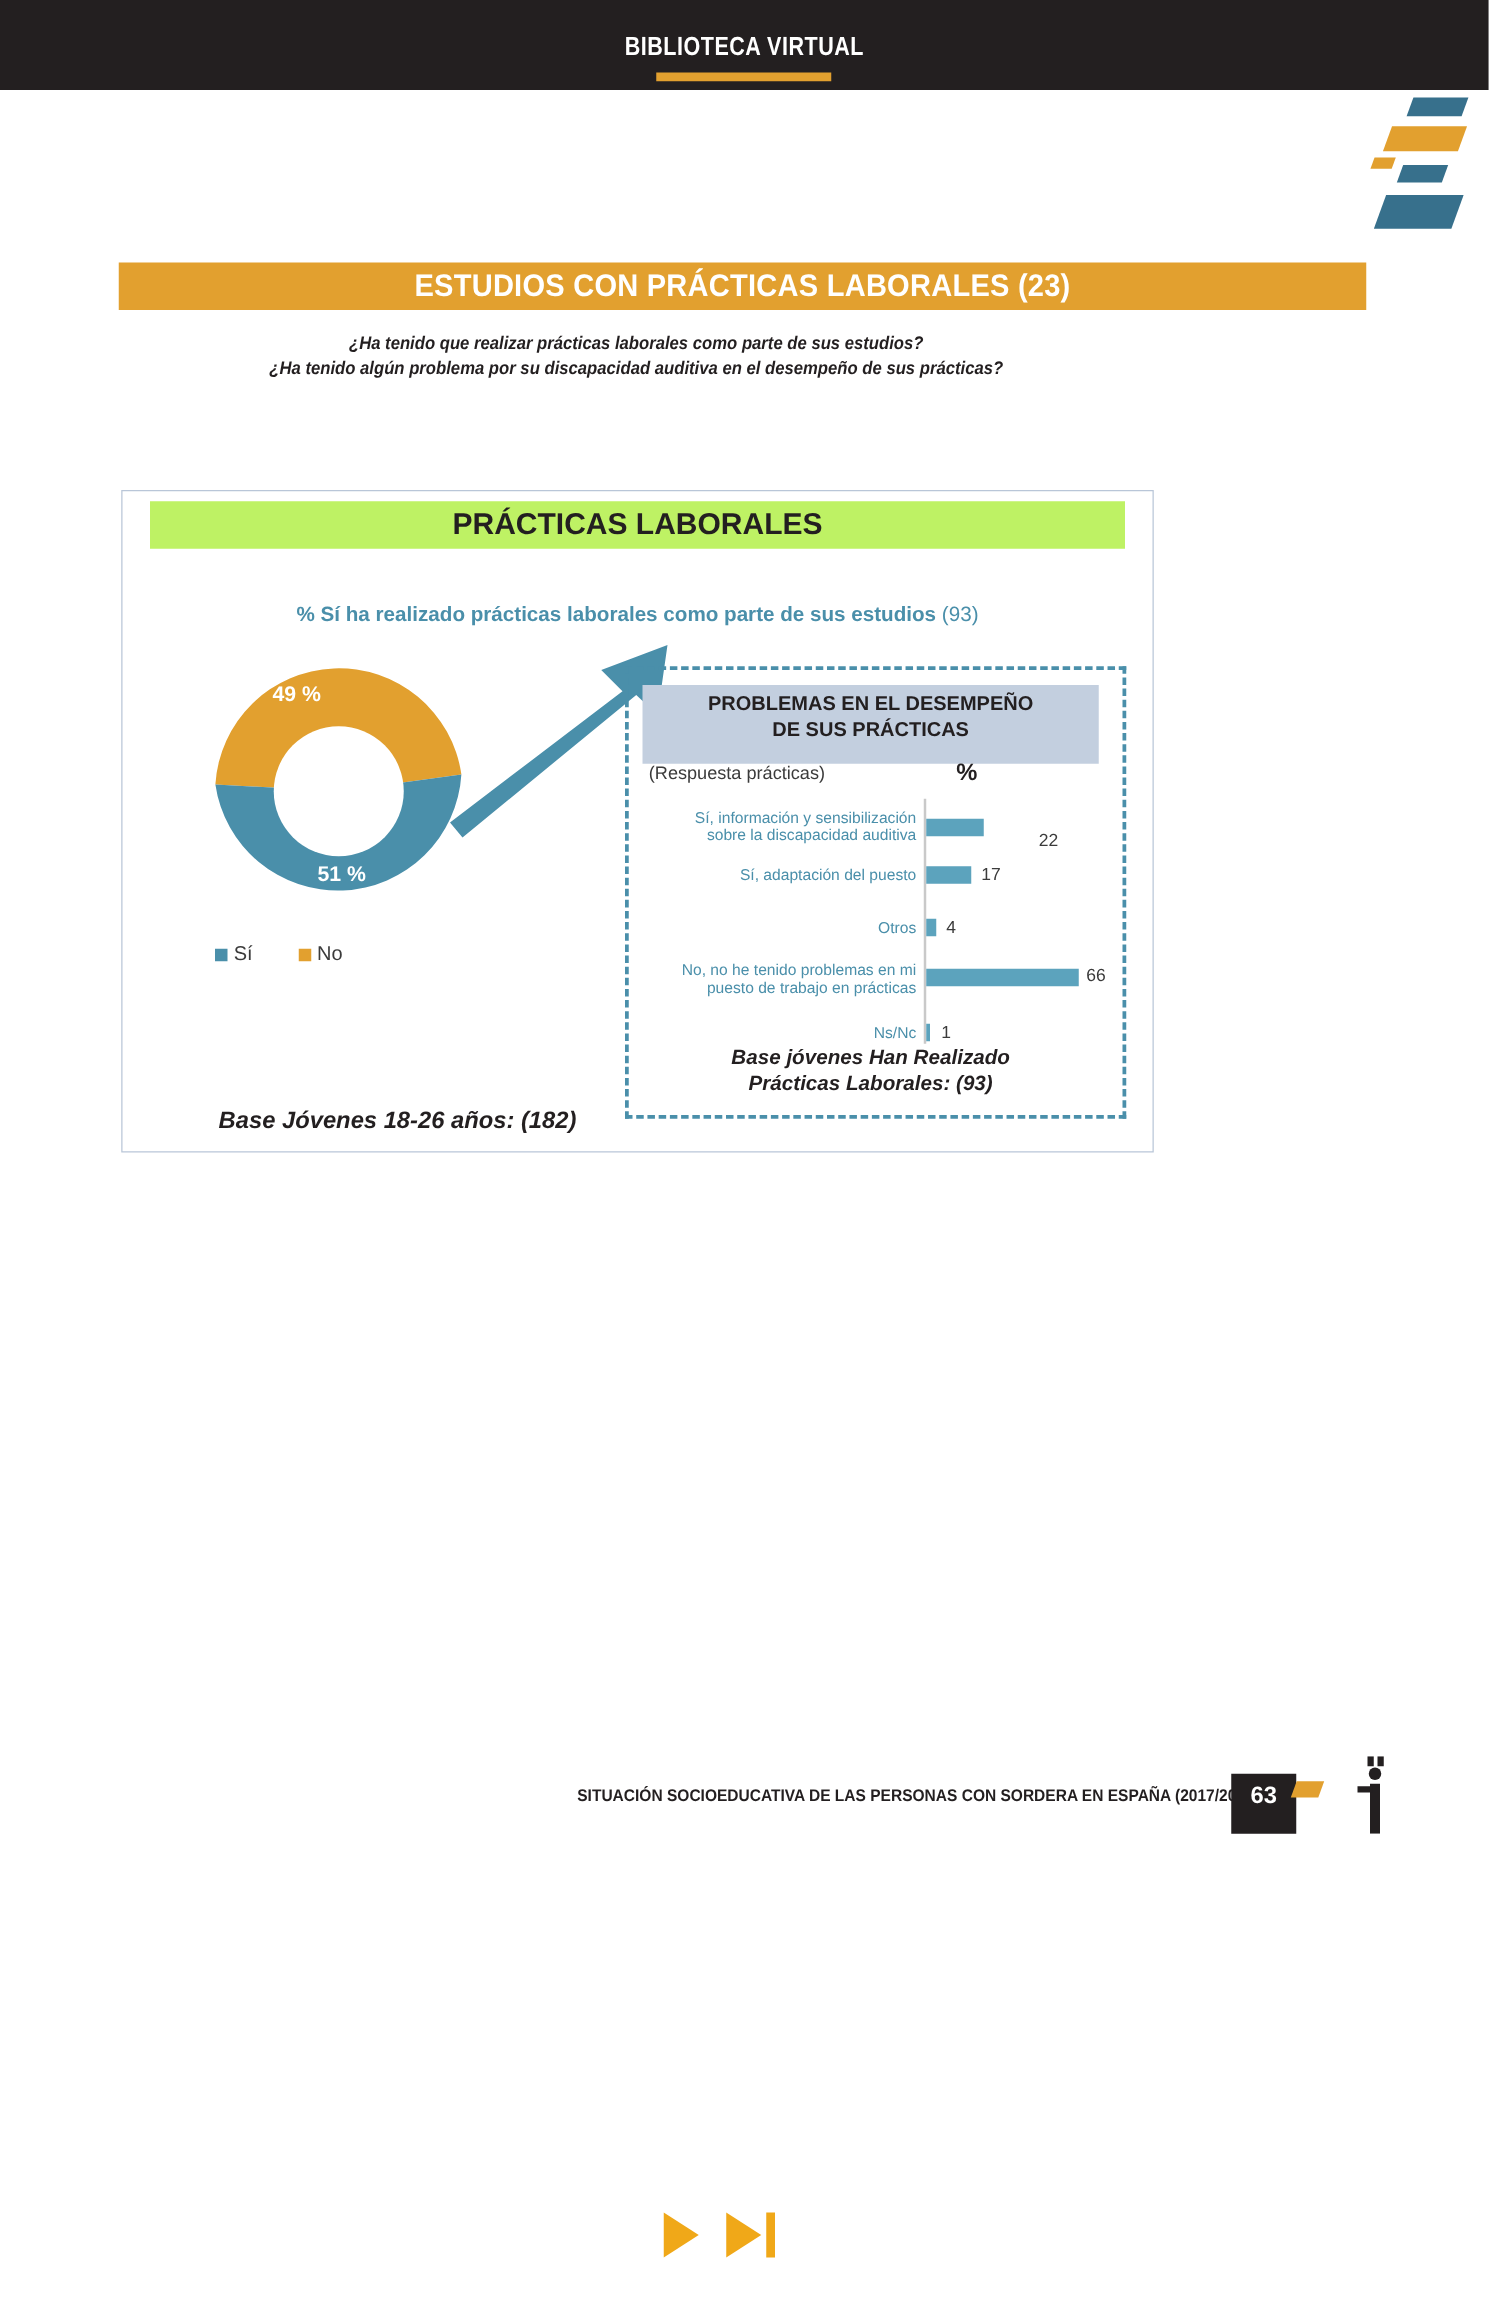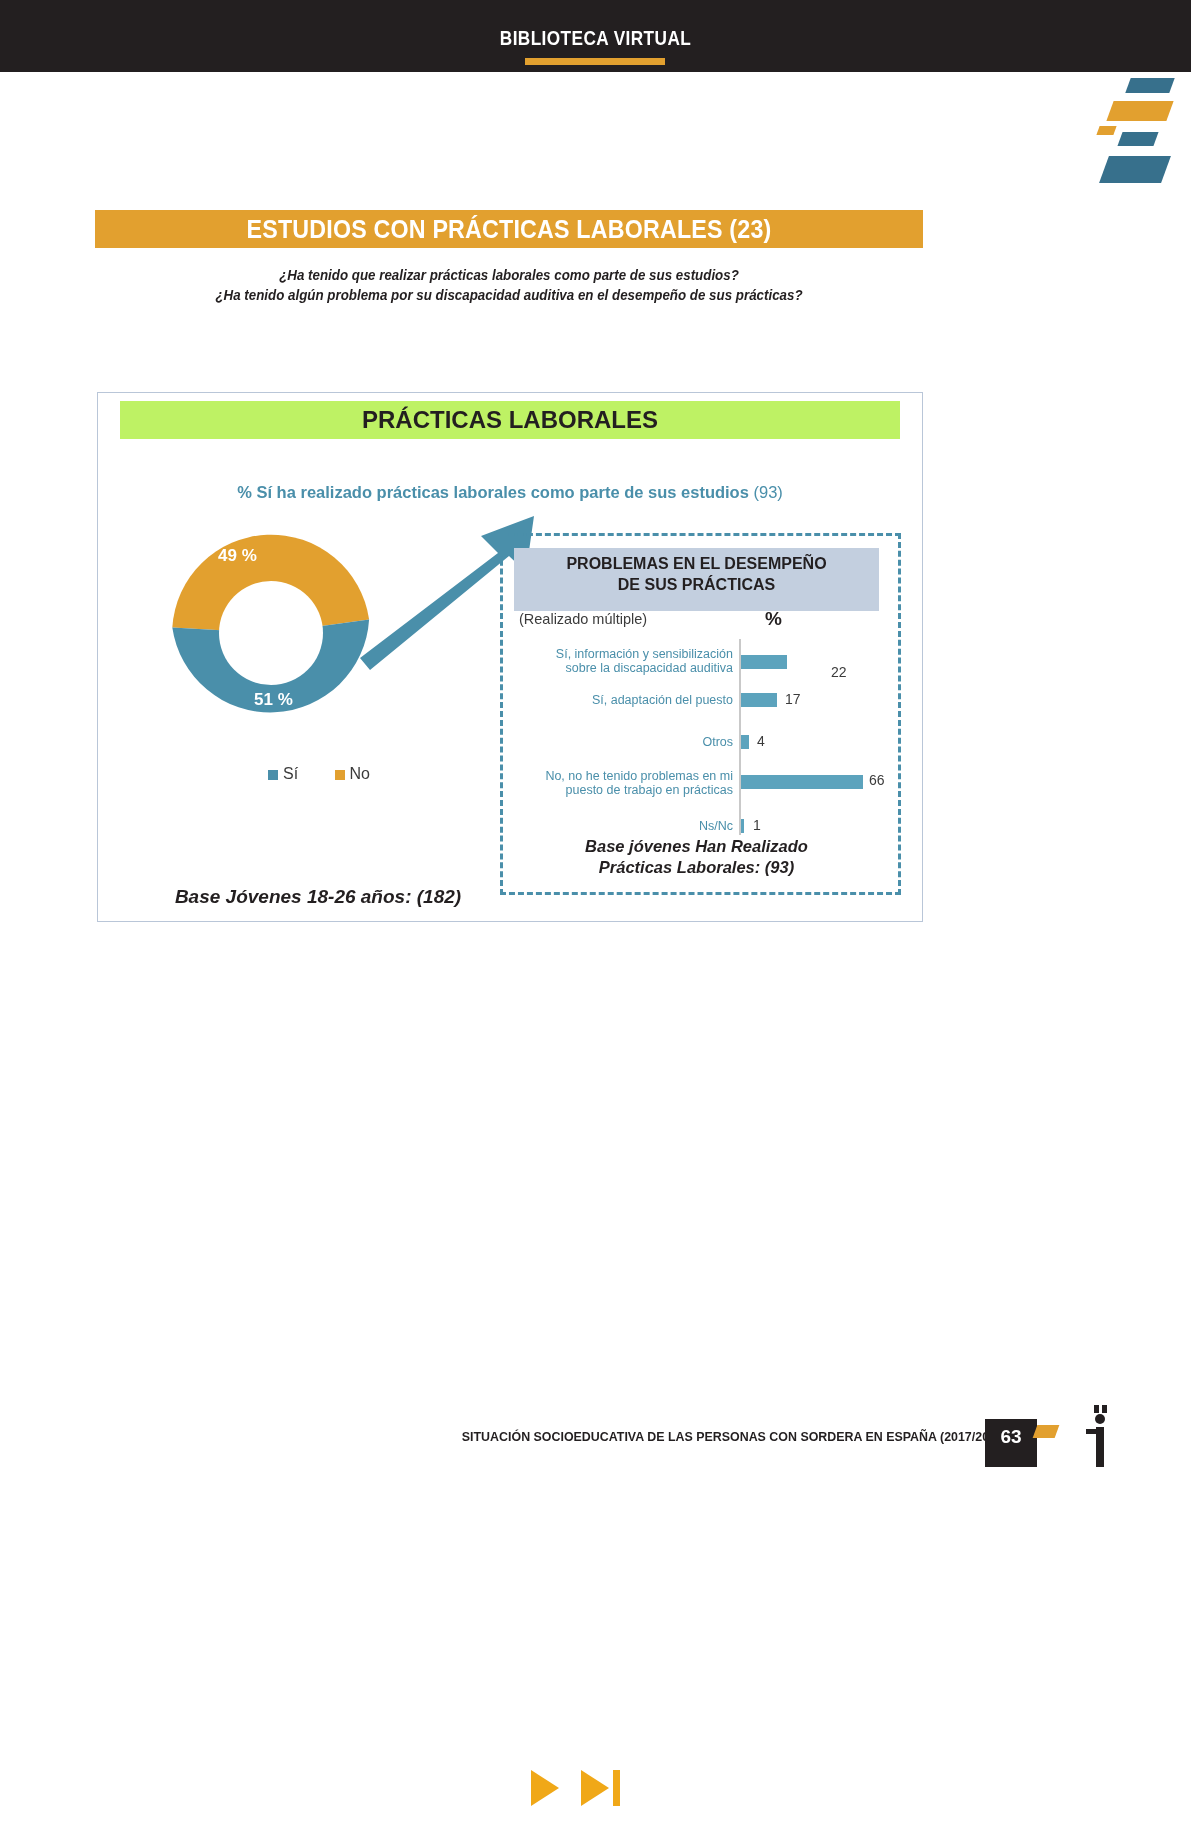--- a/index.html
+++ b/index.html
@@ -27,21 +27,21 @@
   .p2{left:12px;top:23px; width:60px;height:20px;background:#e2a02f;
       transform:skewX(-20deg);}
   .p3{left:0px; top:48px; width:17px;height:9px; background:#e2a02f;
       transform:skewX(-20deg);}
   .p4{left:22px;top:54px; width:36px;height:14px;background:#37708c;
       transform:skewX(-20deg);}
   .p5{left:6px; top:78px; width:62px;height:27px;background:#37708c;
       transform:skewX(-20deg);}
   
   .section-band{
-    position:absolute;left:95px;top:210px;width:828px;height:38px;background:#e2a02f;
+    position:absolute;left:95px;top:210px;width:998px;height:38px;background:#e2a02f;
   }
   .section-band span{
     display:block;width:100%;text-align:center;line-height:38px;color:#ffffff;
     font-size:25px;font-weight:bold;letter-spacing:.2px;
     font-family:"Liberation Sans Narrow","Liberation Sans",sans-serif;
     transform:scaleX(.93);
   }
   
   .questions{
     position:absolute;left:95px;top:265px;width:828px;text-align:center;
@@ -68,21 +68,21 @@
   }
   .blue-caption .light{font-weight:normal;color:#4a8faa;}
   
   .donut-wrap{position:absolute;left:58px;top:125px;width:230px;height:230px;}
   .donut-lbl{
     position:absolute;color:#ffffff;font-size:17px;font-weight:bold;
   }
   .lbl-49{left:62px;top:28px;}
   .lbl-51{left:98px;top:172px;}
   .donut-legend{
-    position:absolute;left:58px;top:372px;width:230px;text-align:right;
+    position:absolute;left:58px;top:362px;width:230px;text-align:left;
     font-size:16px;color:#3b3b3b;
   }
   .donut-legend .li{display:inline-block;margin:0 16px;}
   .sw{display:inline-block;width:10px;height:10px;margin-right:5px;vertical-align:middle;}
   .sw-blue{background:#4a8faa;}
   .sw-gold{background:#e2a02f;}
   .base-left{
     position:absolute;left:20px;top:450px;width:400px;text-align:center;
     font-size:19px;font-weight:bold;font-style:italic;color:#231f20;margin-top:43px;
   }
@@ -204,21 +204,21 @@
 
   <div class="base-left">Base Jóvenes 18-26 años: (182)</div>
 
   <div class="dashed">
 
     <div class="sub-title">
       <div>PROBLEMAS EN EL DESEMPEÑO</div>
       <div>DE SUS PRÁCTICAS</div>
     </div>
 
-    <div class="resp-mult">(Realizado múltiple)</div>
+    <div class="resp-mult">(Respuesta prácticas)</div>
     <div class="pct-sign">%</div>
 
     <div class="bars">
       <div class="axis"></div>
 
       <div class="row" style="top:8px;">
         <div class="cat" style="top:0px;">
           <div>Sí, información y sensibilización</div>
           <div>sobre la discapacidad auditiva</div>
         </div>

